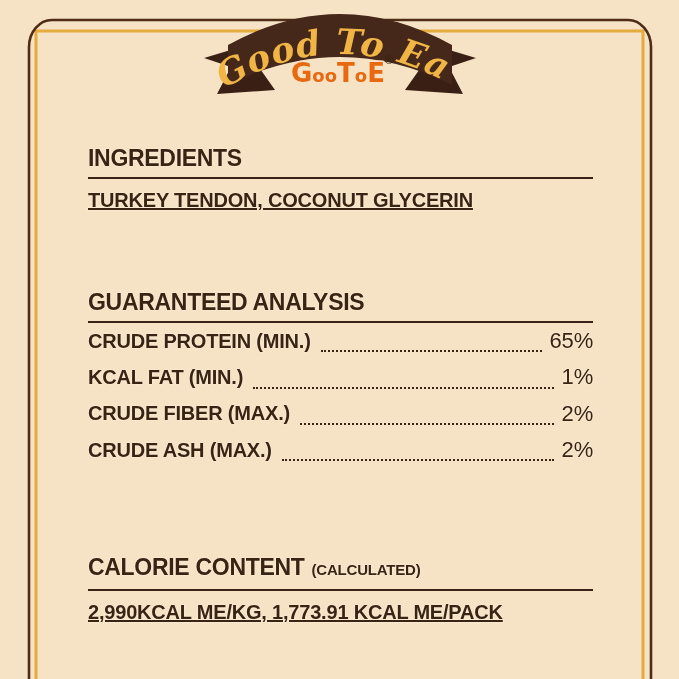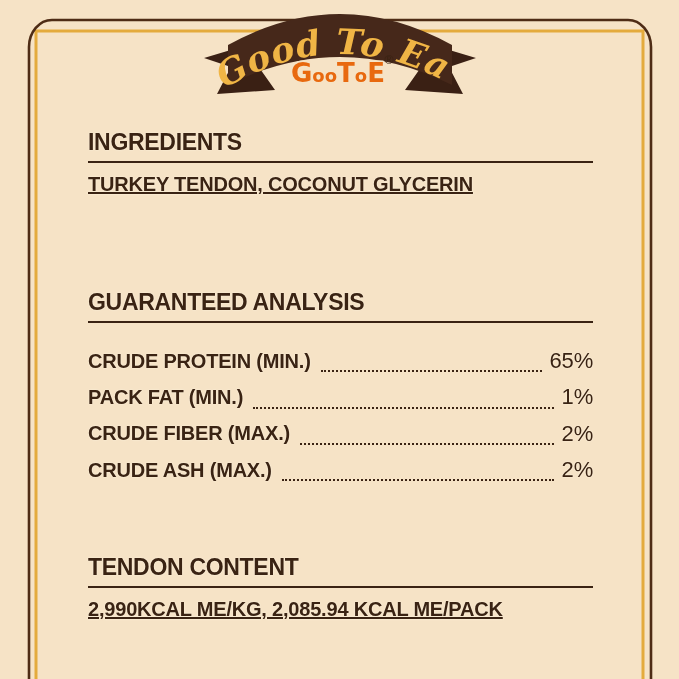--- a/index.html
+++ b/index.html
@@ -16,24 +16,24 @@
   .halo{text-shadow:0 0 2px rgba(255,249,233,.85);}
   .section{position:absolute;left:0;right:0;}
   .sec-heading{
     font-size:23px;font-weight:bold;letter-spacing:-0.3px;
     border-bottom:2px solid var(--ink,#3a2313);
     padding-bottom:6px;line-height:26px;
     display:flex;align-items:baseline;gap:7px;
   }
   .sec-note{font-size:15px;font-weight:bold;letter-spacing:-0.2px;}
   .sec-value{margin-top:9px;font-size:20px;font-weight:bold;letter-spacing:-0.2px;line-height:24px;text-decoration:underline;}
-  #sec-ingredients{top:129px;}
+  #sec-ingredients{top:145px;}
   #sec-ga{top:289px;}
   #sec-cal{top:554px;}
-  .ga-rows{margin-top:20px;}
+  .ga-rows{margin-top:0;}
   .ga-row{height:36.3px;display:flex;align-items:center;}
   .ga-label{font-size:20px;font-weight:bold;letter-spacing:-0.2px;white-space:nowrap;}
   .leader{
     flex:1;align-self:flex-end;
     border-bottom:2px dotted var(--ink,#3a2313);
     margin:0 8px 7px 10px;height:0;
   }
   .ga-value{font-size:22px;font-weight:normal;letter-spacing:-0.2px;}
 </style>
 </head>
@@ -90,38 +90,39 @@
       <div class="sec-heading halo">
         <span>GUARANTEED ANALYSIS</span>
       </div>
       <div class="ga-rows">
         <div class="ga-row">
           <span class="ga-label halo">CRUDE PROTEIN (MIN.)</span>
           <span class="leader"></span>
           <span class="ga-value halo">65%</span>
         </div>
         <div class="ga-row">
-          <span class="ga-label halo">PACK FAT (MIN.)</span>
+          <span class="ga-label halo">KCAL FAT (MIN.)</span>
           <span class="leader"></span>
           <span class="ga-value halo">1%</span>
         </div>
         <div class="ga-row">
           <span class="ga-label halo">CRUDE FIBER (MAX.)</span>
           <span class="leader"></span>
           <span class="ga-value halo">2%</span>
         </div>
         <div class="ga-row">
           <span class="ga-label halo">CRUDE ASH (MAX.)</span>
           <span class="leader"></span>
           <span class="ga-value halo">2%</span>
         </div>
       </div>
     </div>
 
     <div class="section" id="sec-cal">
       <div class="sec-heading halo">
-        <span>TENDON CONTENT</span>
+        <span>CALORIE CONTENT</span>
+        <span class="sec-note">(CALCULATED)</span>
       </div>
-      <div class="sec-value halo">2,990KCAL ME/KG, 2,085.94 KCAL ME/PACK</div>
+      <div class="sec-value halo">2,990KCAL ME/KG, 1,773.91 KCAL ME/PACK</div>
     </div>
 
   </div>
 </div>
 
 </body></html>

